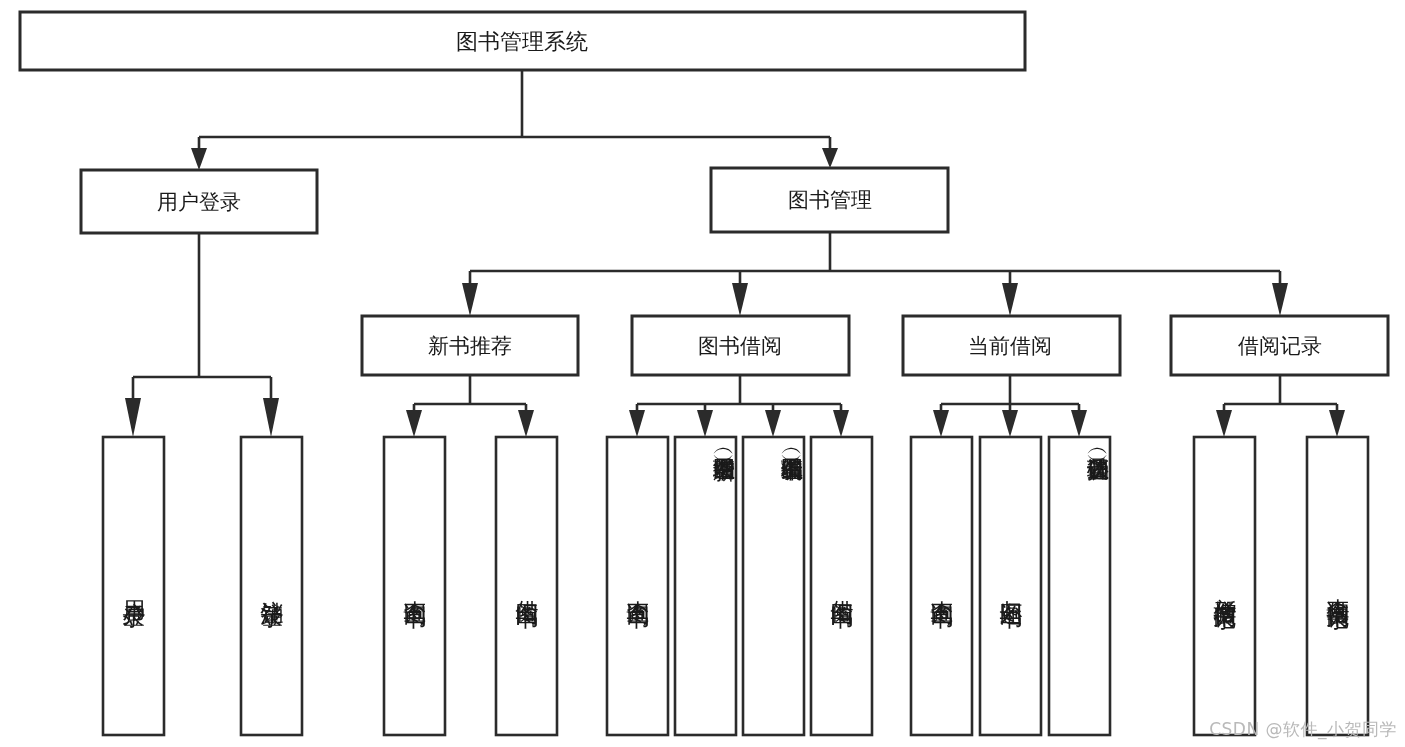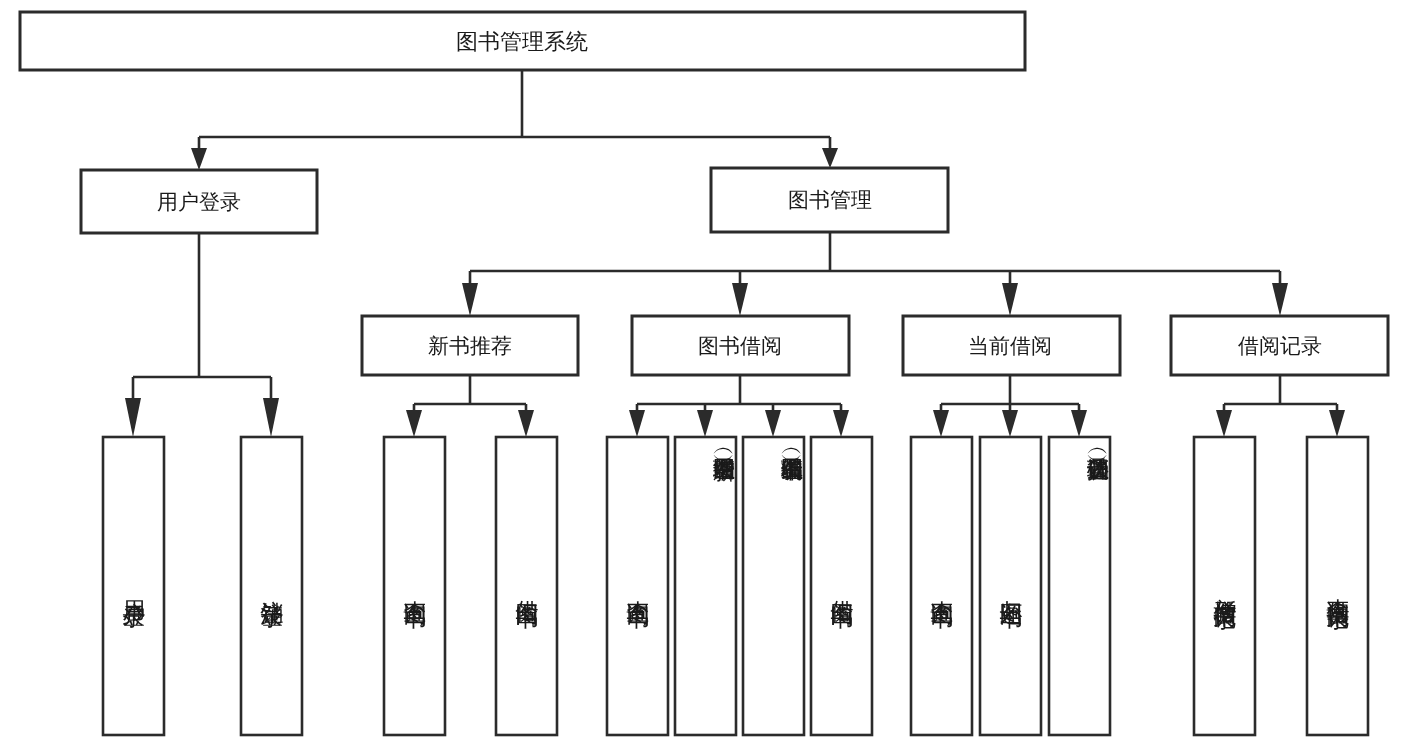--- a/index.html
+++ b/index.html
@@ -225,14 +225,15 @@
   <div class="leaf-label" style="left: 743px; top: 437px; width: 61px; height: 298px; align-items: flex-start; display: flex; justify-content: flex-start; padding-top: 4px; font-size: 22px; letter-spacing: 0px;">编辑图书（管理员）</div>
   <div class="leaf-label" style="left: 811px; top: 437px; width: 61px; height: 298px; display: flex; align-items: center; justify-content: center;">借阅图书</div>
 
   <div class="leaf-label" style="left: 911px; top: 437px; width: 61px; height: 298px; display: flex; align-items: center; justify-content: center;">查询图书</div>
   <div class="leaf-label" style="left: 980px; top: 437px; width: 61px; height: 298px; display: flex; align-items: center; justify-content: center;">归还图书</div>
   <div class="leaf-label" style="left: 1049px; top: 437px; width: 61px; height: 298px; align-items: flex-start; display: flex; justify-content: flex-start; padding-top: 4px; font-size: 22px; letter-spacing: 0px;">确认归还（管理员）</div>
 
   <div class="leaf-label" style="left: 1194px; top: 437px; width: 61px; height: 298px; display: flex; align-items: center; justify-content: center;">新增借阅记录</div>
   <div class="leaf-label" style="left: 1307px; top: 437px; width: 61px; height: 298px; display: flex; align-items: center; justify-content: center;">查询借阅记录</div>
 
+  <div class="watermark">CSDN @软件_小贺同学</div>
 
 </div>
 
 </body></html>

